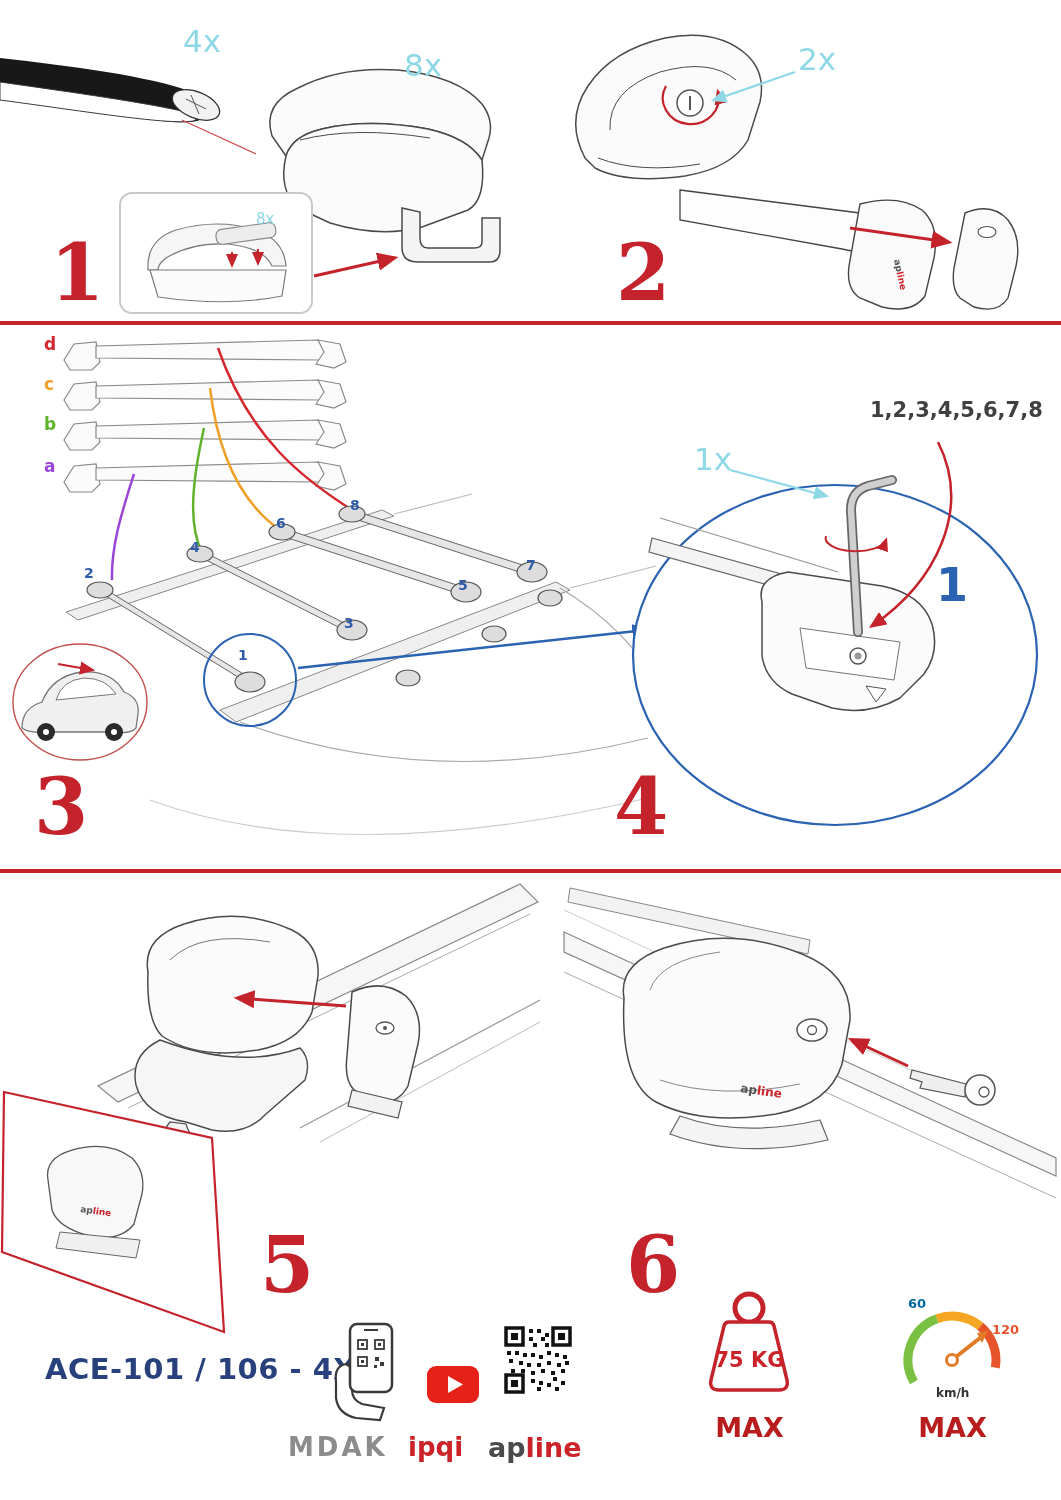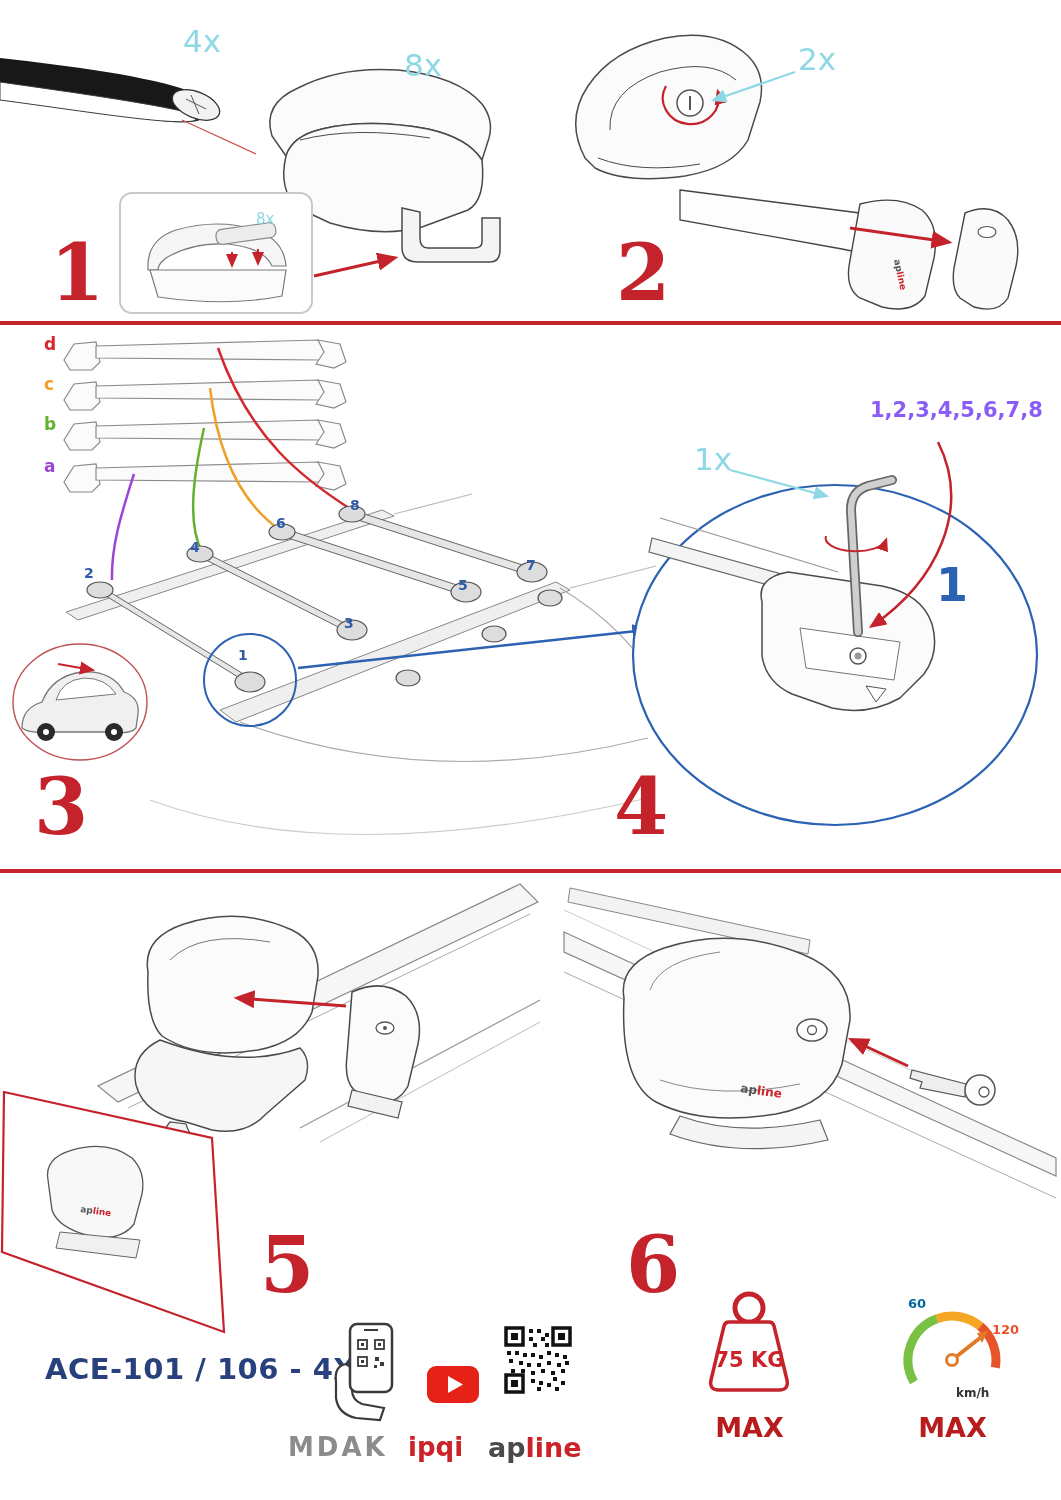--- a/index.html
+++ b/index.html
@@ -3,21 +3,21 @@
 <meta charset="utf-8">
 <style>
   * { margin:0; padding:0; box-sizing:border-box; }
   html,body { background:#fff; }
   body { font-family:"DejaVu Sans","Liberation Sans",sans-serif; }
   .page { position:relative; width:1061px; height:1500px; background:#fff; overflow:hidden; }
   .abs { position:absolute; }
   .step-num { font-family:"DejaVu Serif","Liberation Serif",serif; font-weight:700; font-size:78px; color:#c4232b; line-height:1; }
   .qty { color:#8ed8e6; font-size:31px; line-height:1; }
   .qty-small { color:#8ed8e6; font-size:15px; line-height:1; }
-  .blue-seq { color:#8b5cf6; font-weight:700; font-size:21px; }
+  .blue-seq { color:#404040; font-weight:700; font-size:21px; }
   .pos-num { color:#2e5ca8; font-weight:700; font-size:14px; line-height:1; }
   .callout-1 { color:#2b62b2; font-weight:700; font-size:46px; line-height:1; }
   .bar-label { font-weight:700; font-size:17px; line-height:1; }
   .formula { font-size:37px; font-weight:700; letter-spacing:1px; line-height:1; }
   .c-purple { color:#9b45d6; }
   .c-green  { color:#61b22c; }
   .c-orange { color:#f0a028; }
   .c-red    { color:#d4282e; }
   .c-dark   { color:#3f3f3f; }
   .divider { position:absolute; left:0; width:1061px; height:4px; background:#c4232b; }
@@ -25,21 +25,21 @@
   .brand { font-size:27px; font-weight:700; color:#161616; }
   .brand .red { color:#cc2229; }
   .logo-gray { color:#8c8c8c; font-weight:700; font-size:26px; letter-spacing:3px; }
   .logo-red  { color:#cc2229; font-weight:700; font-size:26px; }
   .apline-gray { color:#4a4a4a; font-weight:700; font-size:27px; }
   .apline-red  { color:#cc2229; font-weight:700; font-size:27px; }
   .max { font-size:27px; font-weight:700; color:#b91c1c; text-align:center; }
   .kg  { color:#cc2229; font-weight:700; font-size:21px; text-align:center; }
   .speed-low  { color:#0369a1; font-size:13px; font-weight:700; }
   .speed-high { color:#e8542a; font-size:13px; font-weight:700; }
-  .kmh { color:#333; font-size:12px; font-weight:700;margin-left:20px; }
+  .kmh { color:#333; font-size:12px; font-weight:700; }
 </style>
 </head>
 <body>
 
 <div class="page">
 
   <svg class="abs" style="left:0;top:8px" width="545" height="310" viewBox="0 0 545 310">
     <defs>
       <marker id="s1r" markerWidth="8" markerHeight="8" refX="5.5" refY="3" orient="auto" markerUnits="strokeWidth">
         <path d="M0,0 L7,3 L0,6 Z" fill="#c4232b"></path>

